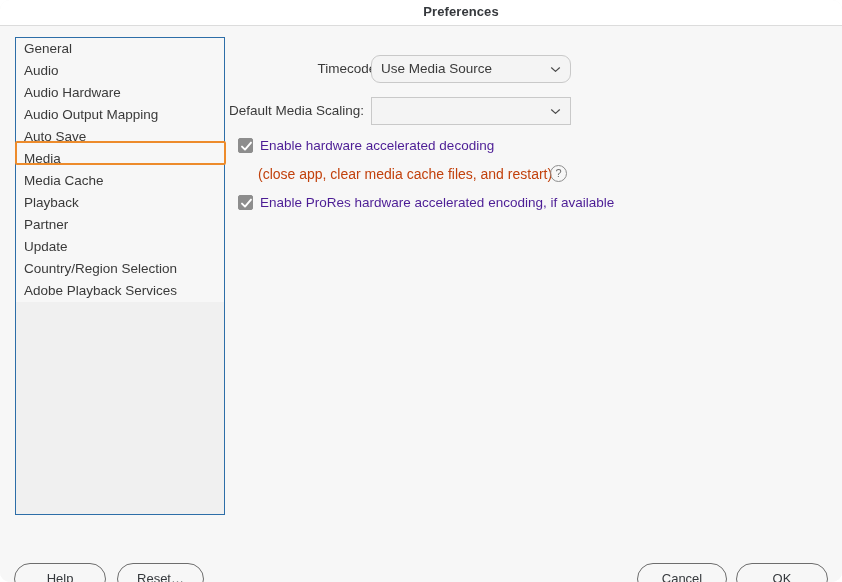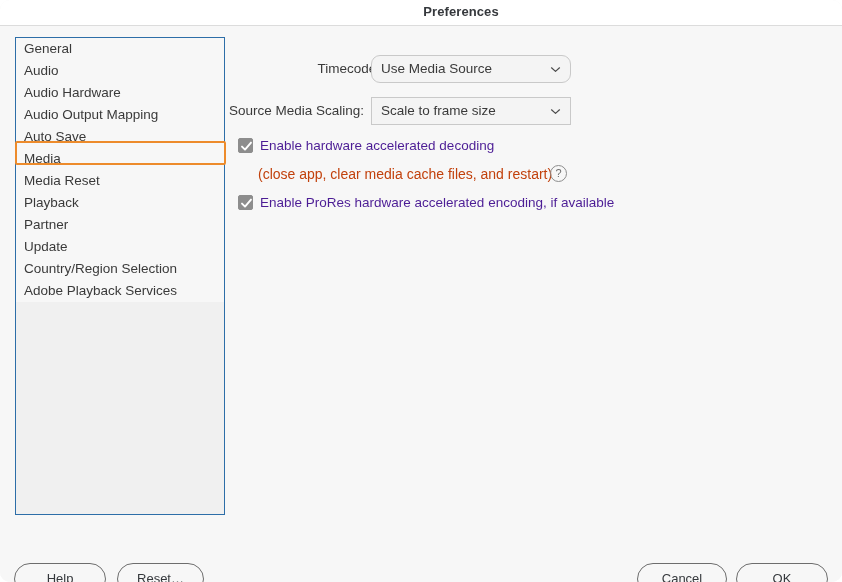--- a/index.html
+++ b/index.html
@@ -256,21 +256,21 @@
   <div class="body-area">
 
     <div class="sidebar">
       <div class="sidebar-items">
         <div class="sidebar-item">General</div>
         <div class="sidebar-item">Audio</div>
         <div class="sidebar-item">Audio Hardware</div>
         <div class="sidebar-item">Audio Output Mapping</div>
         <div class="sidebar-item">Auto Save</div>
         <div class="sidebar-item">Media</div>
-        <div class="sidebar-item">Media Reset</div>
+        <div class="sidebar-item">Media Cache</div>
         <div class="sidebar-item">Playback</div>
         <div class="sidebar-item">Partner</div>
         <div class="sidebar-item">Update</div>
         <div class="sidebar-item">Country/Region Selection</div>
         <div class="sidebar-item">Adobe Playback Services</div>
       </div>
     </div>
 
     <div class="highlight-box"></div>
 
@@ -282,23 +282,22 @@
           <div class="select-value">Use Media Source</div>
           <span class="chevron">
             <svg width="11" height="11" viewBox="0 0 11 11">
               <path d="M1.5 3.8 L5.5 7.4 L9.5 3.8" fill="none" stroke="#4a4a4a" stroke-width="1.2" stroke-linecap="round" stroke-linejoin="round"></path>
             </svg>
           </span>
         </div>
       </div>
 
       <div class="field-row" id="row-scaling">
-        <div class="field-label">Source Media Scaling:</div>
+        <div class="field-label">Default Media Scaling:</div>
         <div class="select-box">
-          <div class="select-value">Scale to frame size</div>
           <span class="chevron">
             <svg width="11" height="11" viewBox="0 0 11 11">
               <path d="M1.5 3.8 L5.5 7.4 L9.5 3.8" fill="none" stroke="#4a4a4a" stroke-width="1.2" stroke-linecap="round" stroke-linejoin="round"></path>
             </svg>
           </span>
         </div>
       </div>
 
       <div class="check-row" id="check-hw">
         <span class="checkbox">

